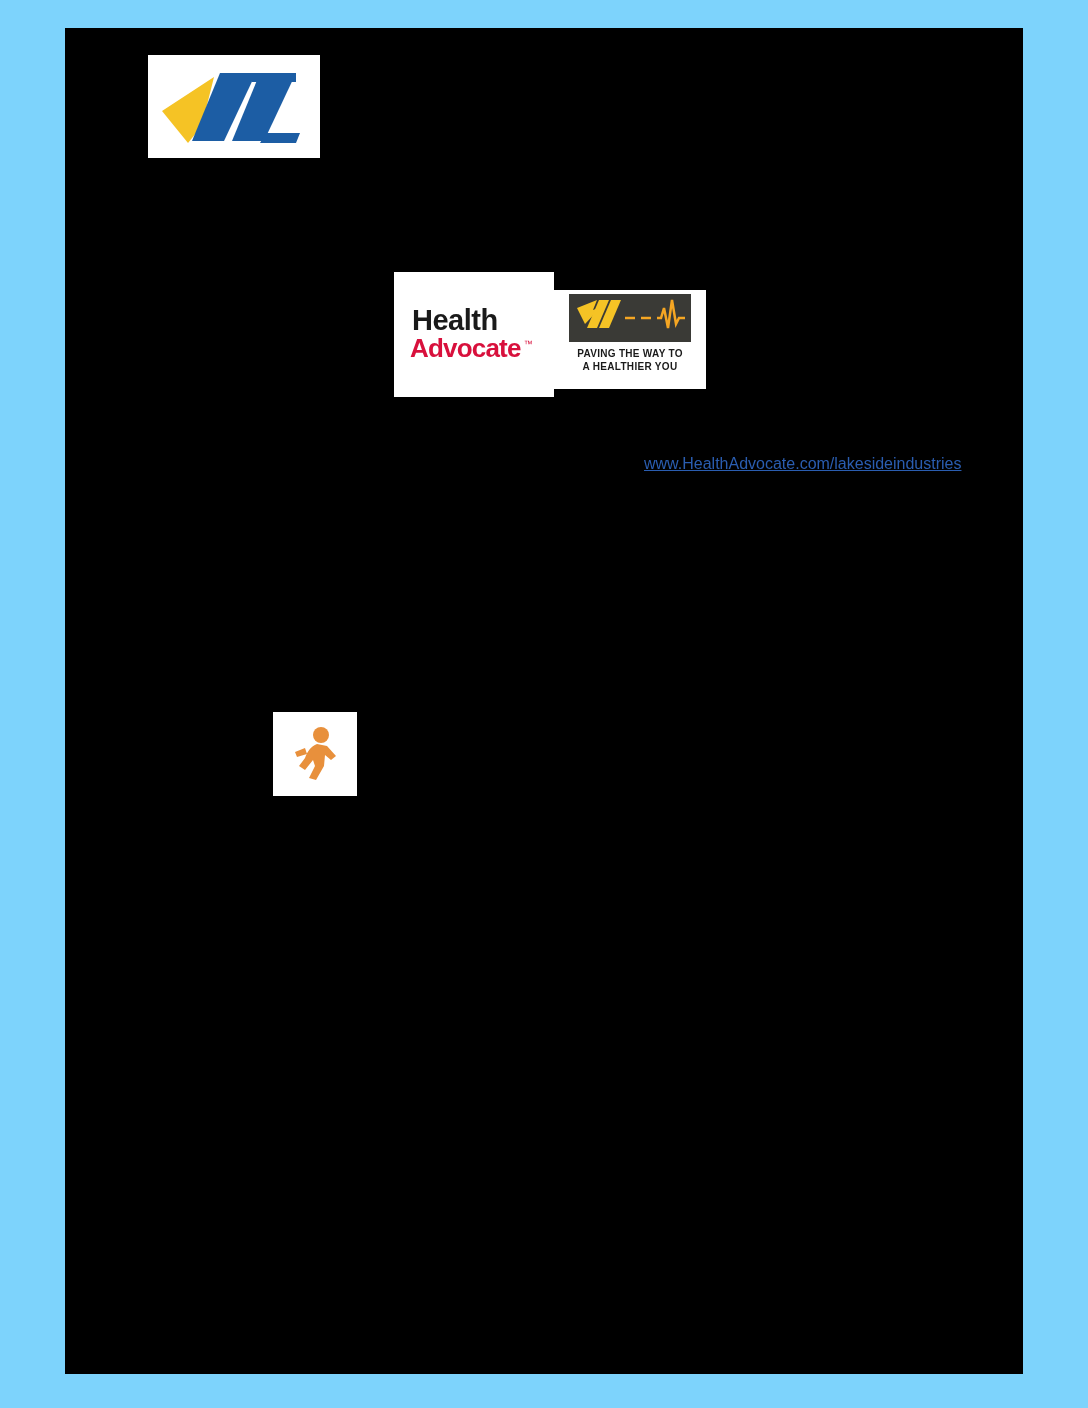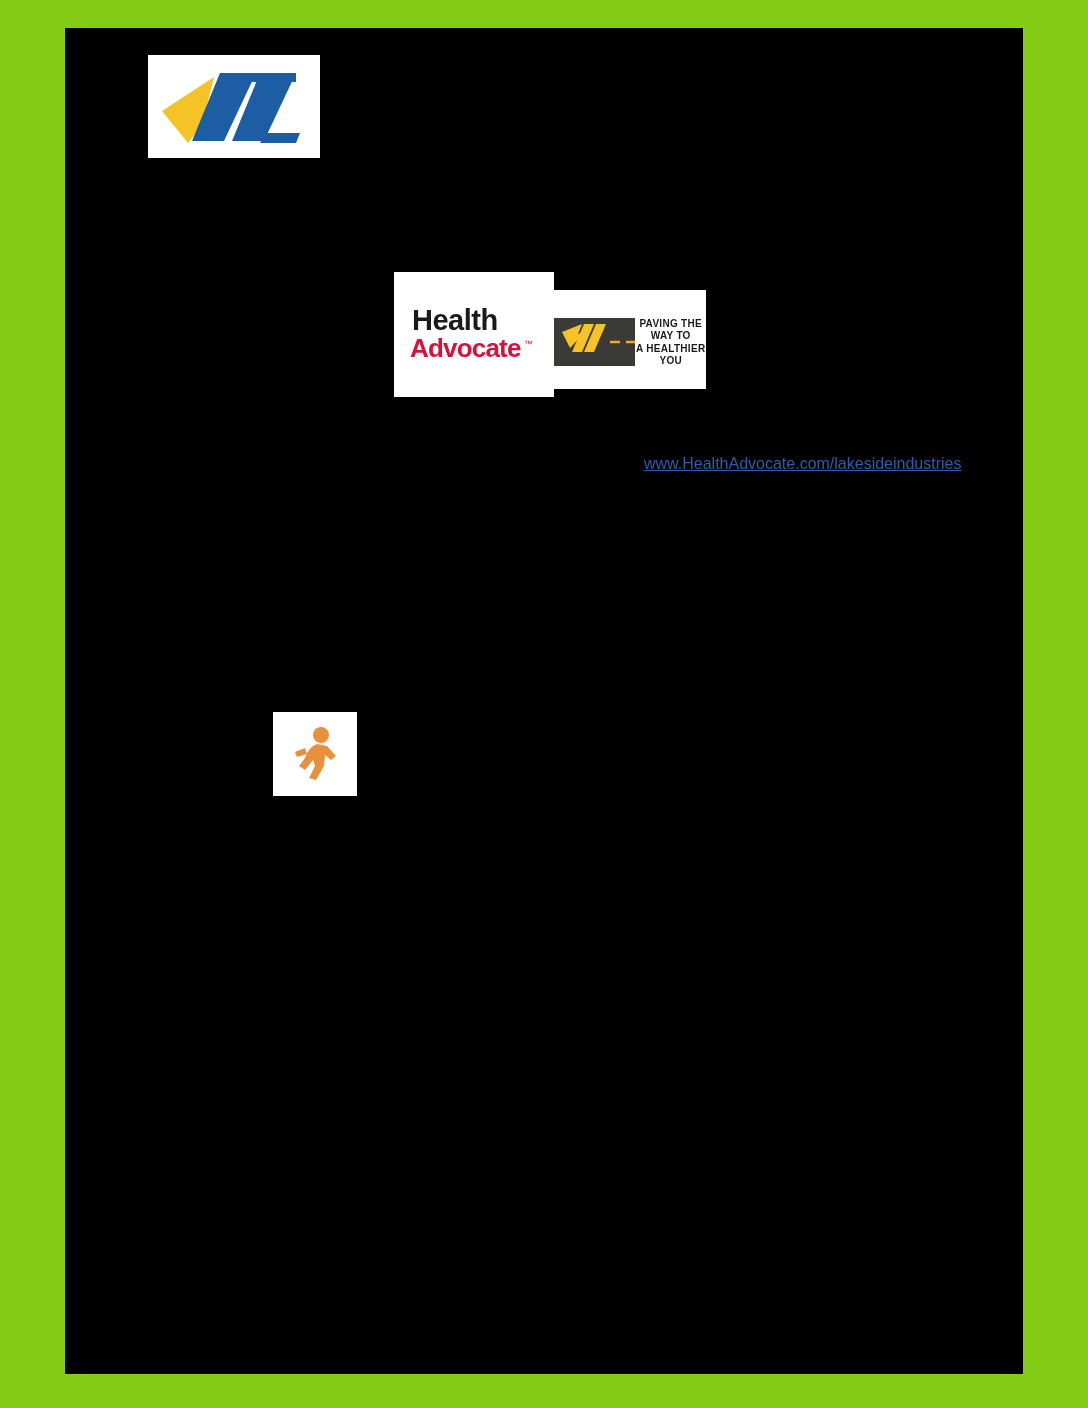--- a/index.html
+++ b/index.html
@@ -7,21 +7,21 @@
     padding: 0;
     background: #ffffff;
   }
   body {
     font-family: "Liberation Sans", sans-serif;
   }
   .page {
     position: relative;
     width: 1088px;
     height: 1408px;
-    background: #84cc16;
+    background: #7dd3fc;
     overflow: hidden;
   }
   
   .doc-body {
     position: absolute;
     left: 65px;
     top: 28px;
     width: 958px;
     height: 1346px;
     background: #000000;
@@ -83,21 +83,21 @@
   }
   
   .paving-card {
     position: absolute;
     left: 554px;
     top: 290px;
     width: 152px;
     height: 99px;
     background: #ffffff;
     display: flex;
-    flex-direction: row;
+    flex-direction: column;
     align-items: center;
   }
   .paving-dark {
     width: 122px;
     height: 48px;
     background: #3a3a36;
     margin-top: 4px;
     position: relative;
     overflow: hidden;
   }

